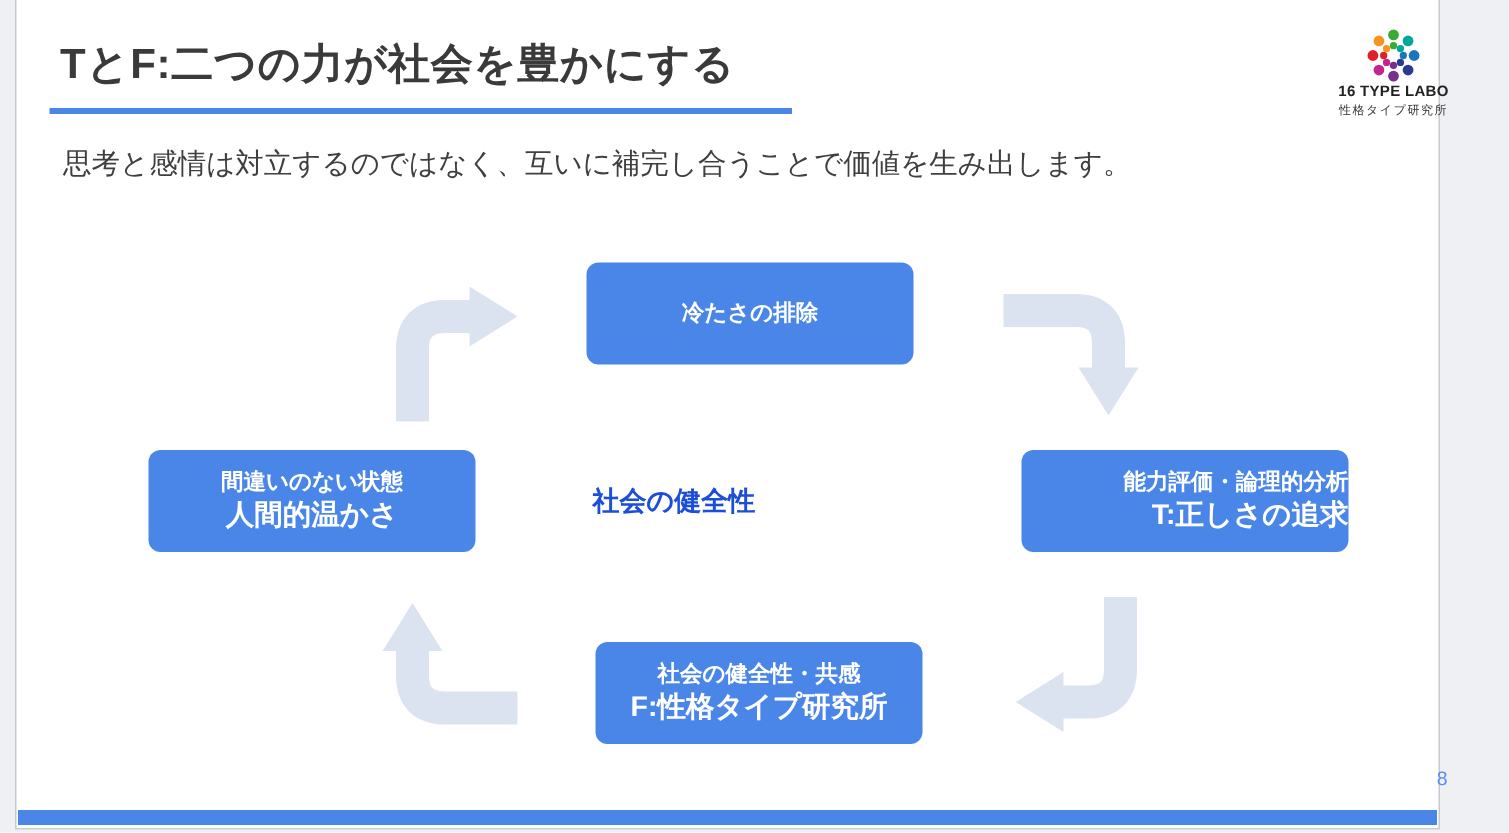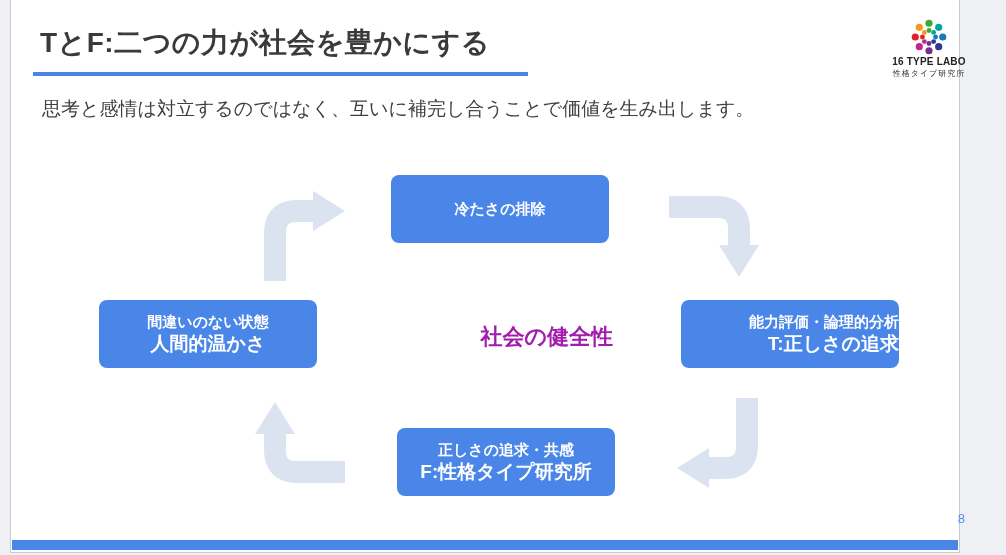--- a/index.html
+++ b/index.html
@@ -41,22 +41,22 @@
     display:flex;flex-direction:column;align-items:center;justify-content:center;
     text-align:center;line-height:1.25;
   }
   .node .l1{font-size:15px;font-weight:700;}
   .node .l2{font-size:19px;font-weight:700;}
   .node-top{left:380px;top:175px;}
   .node-right{left:670px;top:300px;align-items:flex-end;}
   .node-bottom{left:386px;top:428px;}
   .node-left{left:88px;top:300px;}
   .center-label{
-    position:absolute;left:384px;top:322px;width:218px;text-align:right;
-    font-size:22px;font-weight:700;color:#a21caf;white-space:nowrap;
+    position:absolute;left:384px;top:322px;width:218px;text-align:left;
+    font-size:18px;font-weight:700;color:#1d4ed8;white-space:nowrap;
   }
   .arrow{position:absolute;width:110px;height:110px;}
   .arrow.r90{transform:rotate(90deg);}
   .arrow.r180{transform:rotate(180deg);}
   .arrow.r270{transform:rotate(270deg);}
   .arrow-tr{left:646px;top:183px;}
   .arrow-br{left:650px;top:386px;}
   .arrow-bl{left:236px;top:386px;}
   .arrow-tl{left:240px;top:183px;}
   
@@ -113,21 +113,21 @@
   </div>
 
   <div class="node node-top">
     <span class="l1">冷たさの排除</span>
   </div>
   <div class="node node-right">
     <span class="l1">能力評価・論理的分析</span>
     <span class="l2">T:正しさの追求</span>
   </div>
   <div class="node node-bottom">
-    <span class="l1">正しさの追求・共感</span>
+    <span class="l1">社会の健全性・共感</span>
     <span class="l2">F:性格タイプ研究所</span>
   </div>
   <div class="node node-left">
     <span class="l1">間違いのない状態</span>
     <span class="l2">人間的温かさ</span>
   </div>
 
   <div class="center-label">社会の健全性</div>
 
   <svg class="arrow arrow-tr" viewBox="0 0 110 110">

